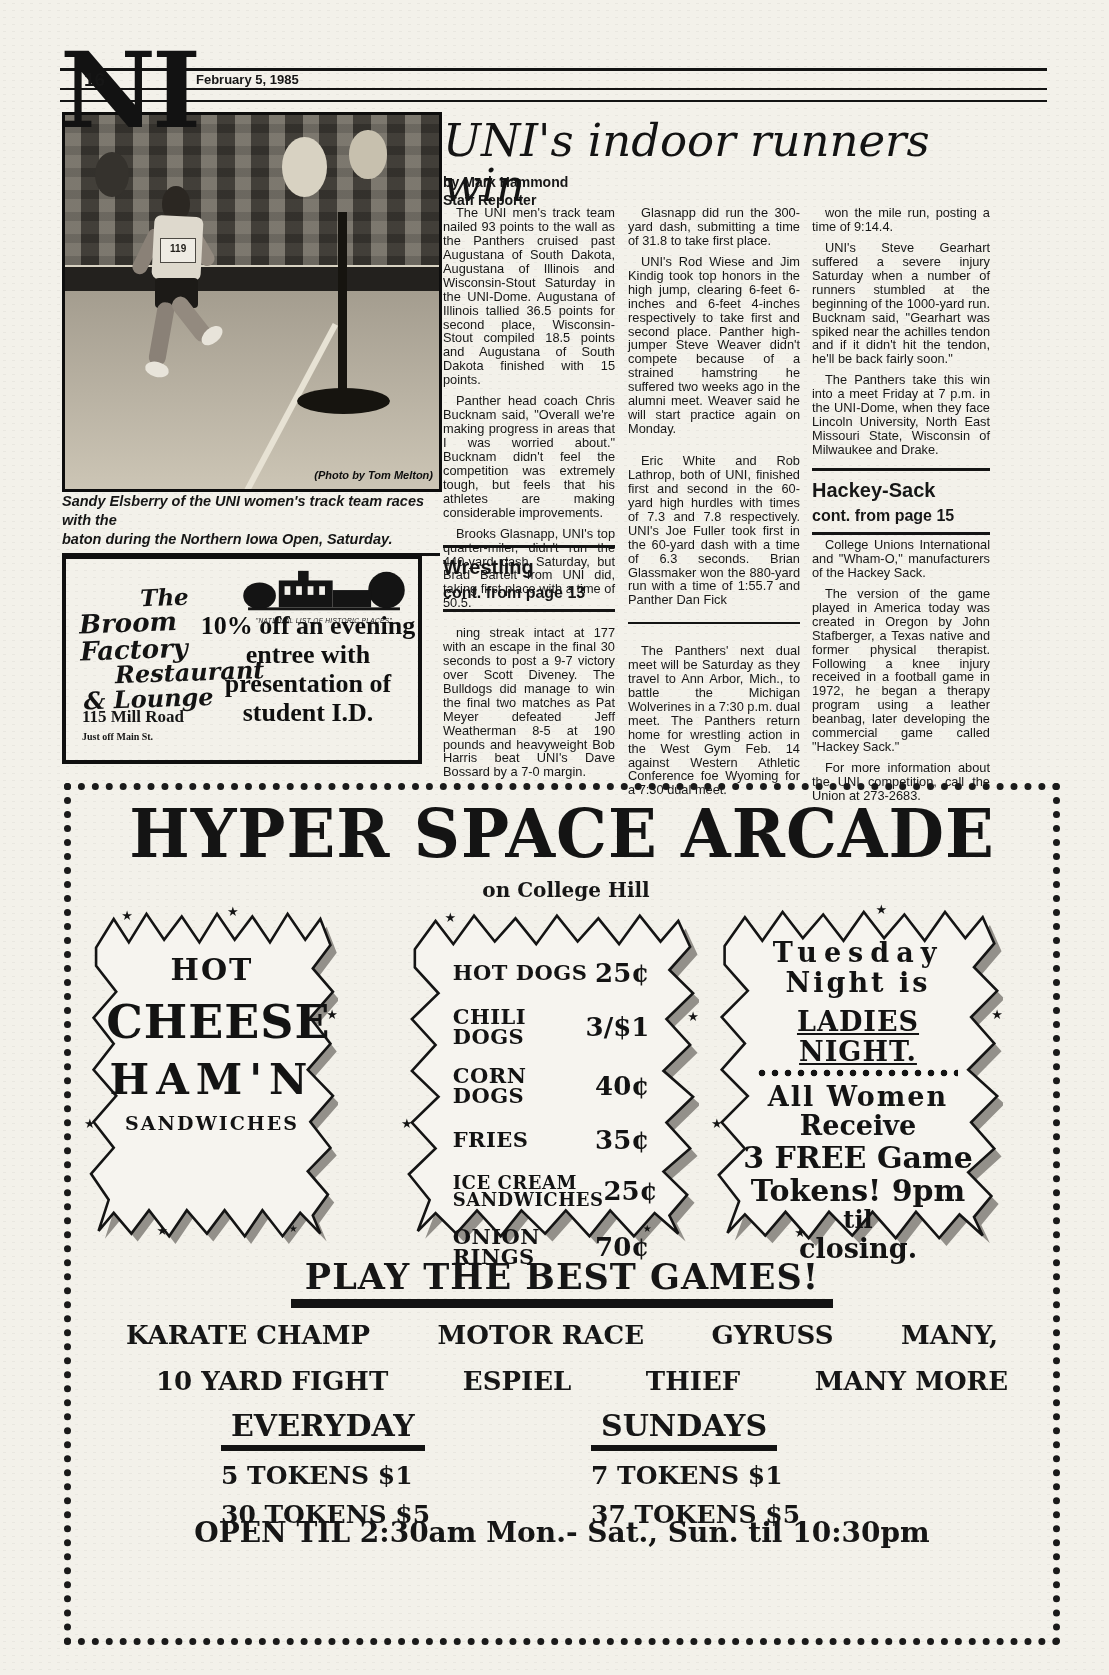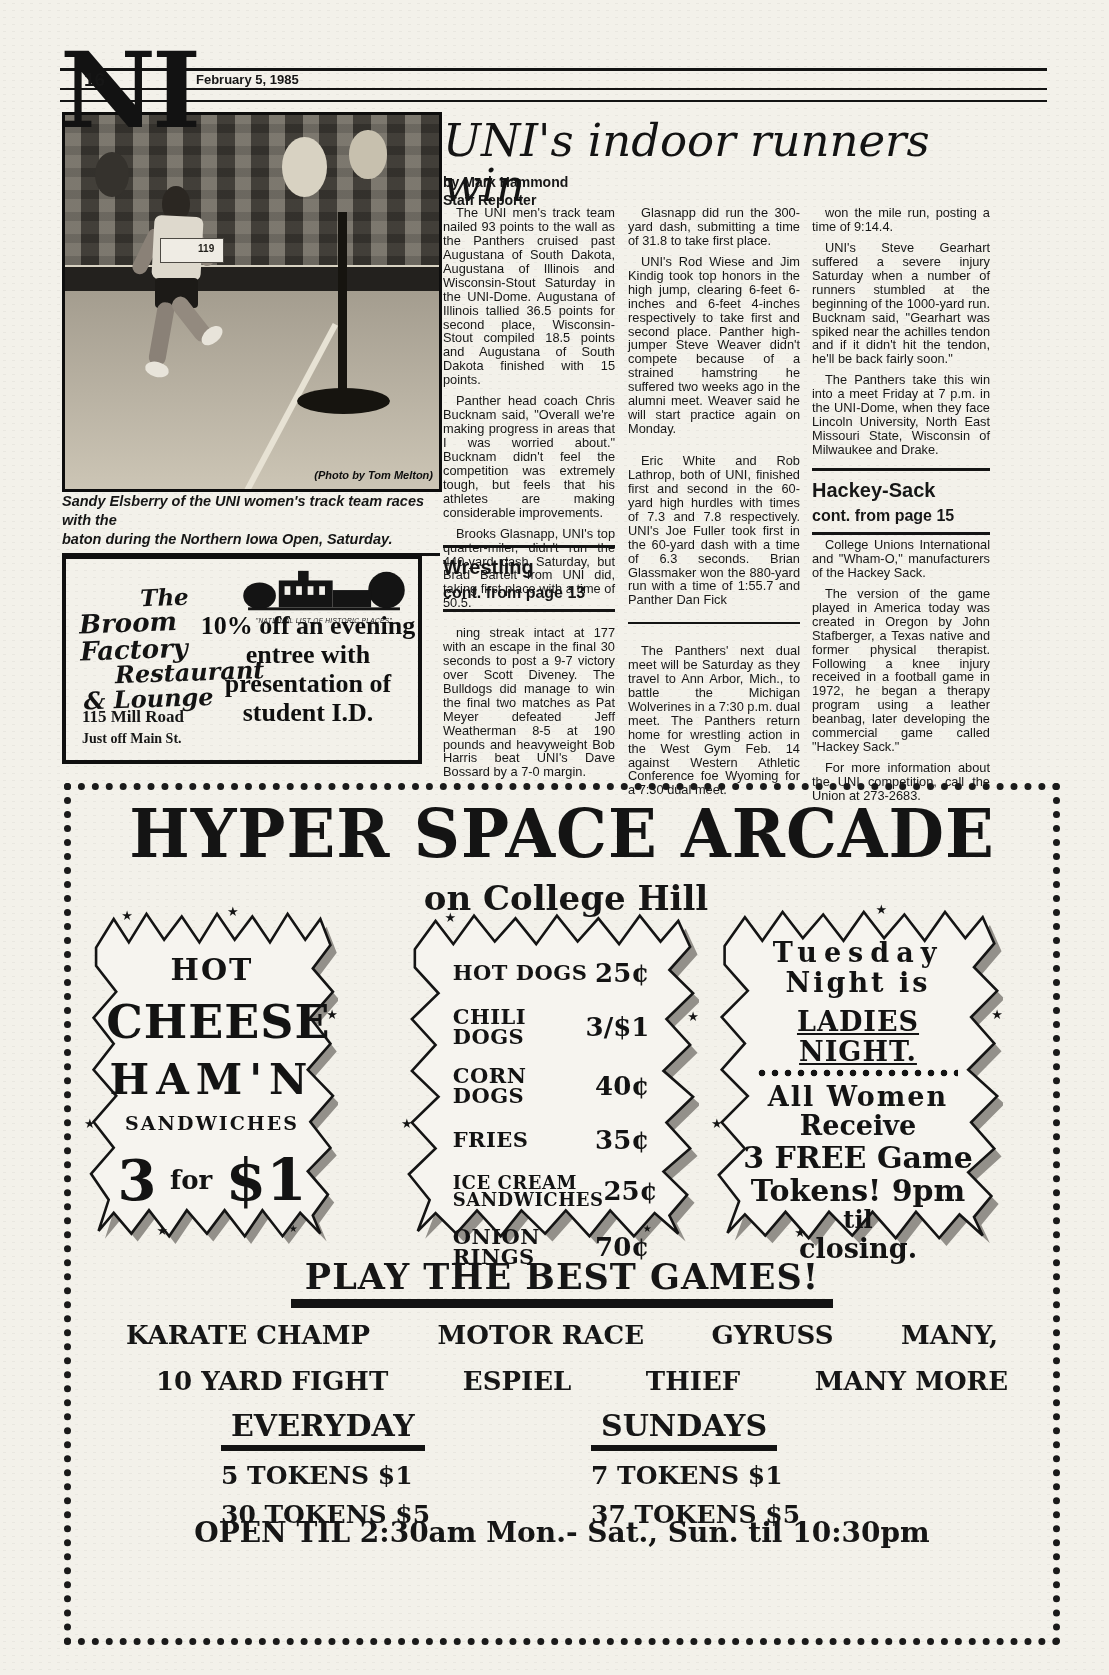--- a/index.html
+++ b/index.html
@@ -48,21 +48,21 @@
   .b-offer{position:absolute;left:128px;top:52px;width:228px;text-align:center;
            font-family:"Liberation Serif",serif;font-weight:bold;font-size:26px;line-height:1.12;color:#0f0f0f;}
   .b-addr{position:absolute;left:16px;top:148px;font-family:"Liberation Serif",serif;font-weight:bold;}
   .b-historic{font-size:6.5px;font-style:italic;text-align:center;letter-spacing:.4px;}
 
   
   .arcade{position:absolute;left:64px;top:783px;width:982px;height:848px;border:7px dotted #1a1a1a;}
   .arc-title{position:absolute;left:0;right:0;top:6px;text-align:center;font-family:"DejaVu Serif",serif;
              font-weight:bold;font-size:64px;letter-spacing:1px;color:#141414;transform:scaleY(1.05);}
   .arc-sub{position:absolute;left:8px;right:0;top:88px;text-align:center;font-family:"DejaVu Serif",serif;
-           font-weight:bold;font-size:34px;}
+           font-weight:bold;font-size:20px;}
   .burst{position:absolute;}
   .burst-svg{position:absolute;left:0;top:0;width:100%;height:100%;}
   .burst-shadow{fill:#93908a;stroke:none;}
   .burst-main{fill:#f6f4ef;stroke:#141414;stroke-width:2.6;}
   .burst-content{position:absolute;left:8%;right:8%;top:0;bottom:0;text-align:center;
                  font-family:"DejaVu Serif",serif;font-weight:bold;color:#131313;z-index:2;}
   .st{position:absolute;font-size:13px;color:#141414;z-index:3;}
   .st::before{content:'★';}
   .st1{top:2px;left:14%;} .st2{top:-2px;left:56%;} .st3{right:0;top:30%;}
   .st4{left:-2px;top:62%;} .st5{bottom:6px;left:28%;} .st6{bottom:10px;right:16%;font-size:10px;}
@@ -103,21 +103,21 @@
     <div class="blob" style="left:8%;top:10%;width:9%;height:12%;background:#35322d;"></div>
     <div class="ph-rail"></div>
     <div class="ph-track"></div>
     <div class="lane"></div>
     <div class="abs" style="left:73%;top:26%;width:2.4%;height:50%;background:#16140f;"></div>
     <div class="blob" style="left:62%;top:73%;width:25%;height:7%;background:#16140f;"></div>
     <div class="blob" style="left:26%;top:19%;width:7.5%;height:9.5%;background:#2b2722;"></div>
     <div class="abs" style="left:20%;top:30%;width:4%;height:13%;background:#8a8177;border-radius:8px;transform:rotate(26deg);"></div>
     <div class="abs" style="left:34%;top:29%;width:4%;height:12%;background:#938a7f;border-radius:8px;transform:rotate(-30deg);"></div>
     <div class="abs" style="left:23.5%;top:27%;width:13%;height:17%;background:#ded9cd;border-radius:7px;transform:rotate(3deg);"></div>
-    <div class="abs" style="left:25.5%;top:33%;width:9%;height:6%;background:#efece4;border:1px solid #4d4a44;font-size:10px;font-weight:bold;text-align:center;line-height:20px;color:#23211c;padding-left:28px;">119</div>
+    <div class="abs" style="left:25.5%;top:33%;width:9%;height:6%;background:#efece4;border:1px solid #4d4a44;font-size:10px;font-weight:bold;text-align:center;line-height:20px;color:#23211c;">119</div>
     <div class="abs" style="left:24%;top:43.5%;width:11.5%;height:8%;background:#1c1a17;border-radius:4px;"></div>
     <div class="abs" style="left:23.5%;top:50%;width:4.6%;height:17%;background:#8a8177;border-radius:8px;transform:rotate(10deg);"></div>
     <div class="abs" style="left:31.5%;top:47.5%;width:4.6%;height:14%;background:#938a7f;border-radius:8px;transform:rotate(-38deg);"></div>
     <div class="abs" style="left:21.5%;top:66%;width:6.5%;height:4%;background:#e8e4da;border-radius:50%;transform:rotate(14deg);"></div>
     <div class="abs" style="left:36%;top:57%;width:6.5%;height:4%;background:#e8e4da;border-radius:50%;transform:rotate(-40deg);"></div>
     <div class="ph-credit">(Photo by Tom Melton)</div>
   </div>
 
   <div class="caption">
     <div>Sandy Elsberry of the UNI women's track team races with the</div>
@@ -186,21 +186,21 @@
         <rect x="68" y="20" width="6" height="9" fill="#f2f0ea"></rect>
         <rect x="80" y="20" width="6" height="9" fill="#f2f0ea"></rect>
         <rect x="94" y="24" width="40" height="18" fill="#141414"></rect>
         <rect x="6" y="42" width="158" height="3" fill="#141414"></rect>
       </svg>
       <div class="b-historic">"NATIONAL LIST OF HISTORIC PLACES"</div>
     </div>
     <div class="b-offer">10% off an evening entree with presentation of student I.D.</div>
     <div class="b-addr">
       <div style="font-size:17px;text-align:center;">115 Mill Road</div>
-      <div style="font-size:14px;margin-top:4px;">Just off Main St.</div>
+      <div style="font-size:10px;margin-top:4px;">Just off Main St.</div>
     </div>
   </div>
 
   <div class="arcade">
     <svg width="0" height="0" style="position:absolute;">
       <defs>
         <polygon id="bp" vector-effect="non-scaling-stroke" points="4,16 11,5 17,14 24,3 31,13 38,4 45,14 52,3 59,13 66,4 73,14 80,3 87,13 93,5 97,15 90,24 98,33 89,43 97,53 88,63 98,73 89,83 97,93 88,102 96,111 90,119 93,126 85,118 78,127 70,117 63,127 55,117 48,126 40,117 33,127 25,117 18,126 11,118 5,125 9,113 2,103 11,93 3,83 12,73 3,63 11,53 3,43 12,33 4,23"></polygon>
       </defs>
     </svg>
 
@@ -216,25 +216,20 @@
         <span class="st st2"></span>
         <span class="st st3"></span>
         <span class="st st4"></span>
         <span class="st st5"></span>
         <span class="st st6"></span>
       <div class="burst-content" style="padding-top:46px;">
         <div style="font-size:30px;letter-spacing:2px;">HOT</div>
         <div style="font-size:46px;letter-spacing:1px;margin-top:8px;">CHEESE</div>
         <div style="font-size:42px;letter-spacing:7px;margin-top:6px;">HAM'N</div>
         <div style="font-size:19px;letter-spacing:2px;margin-top:8px;">SANDWICHES</div>
-        <div style="margin-top:12px;">
-          <span style="font-size:56px;vertical-align:middle;">3</span>
-          <span style="font-size:26px;vertical-align:middle;margin:0 8px;">for</span>
-          <span style="font-size:58px;vertical-align:middle;">$1</span>
-        </div>
       </div>
     </div>
 
     <div class="burst" style="left:332px;top:118px;width:296px;height:336px;">
       <svg class="burst-svg" viewBox="0 0 100 130" preserveAspectRatio="none">
         <use href="#bp" class="burst-shadow" transform="translate(2.5,3)"></use>
         <use href="#bp" class="burst-main"></use>
       </svg>
       <span class="st st1"></span>
         <span class="st st3"></span>

